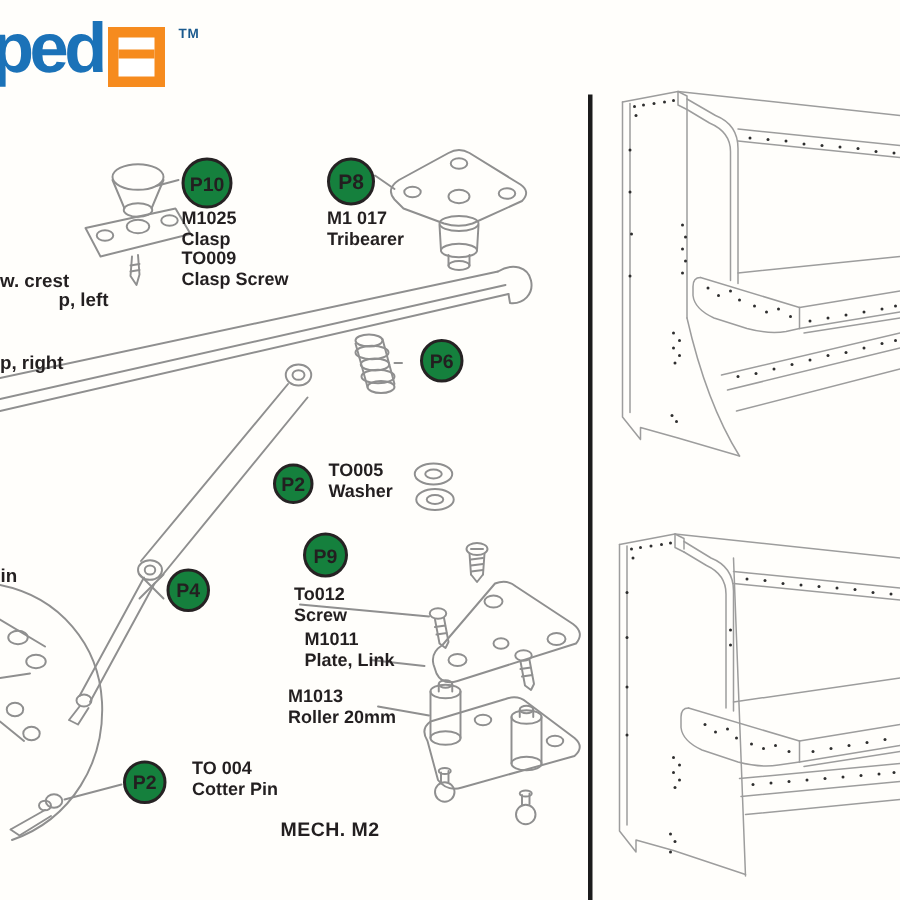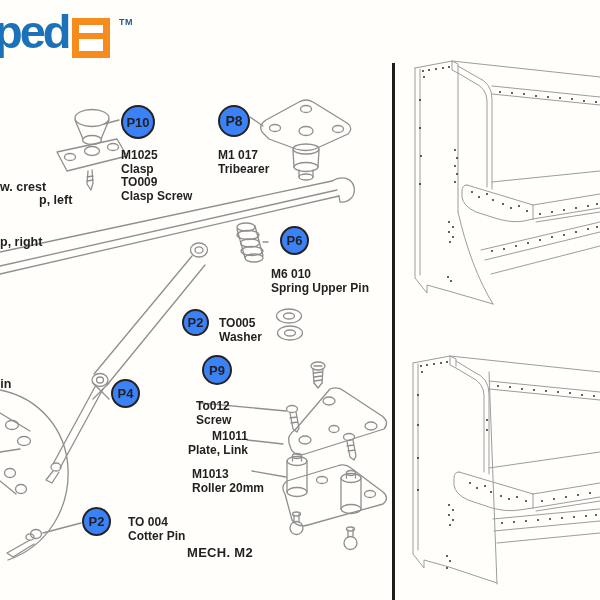--- a/index.html
+++ b/index.html
@@ -10,25 +10,25 @@
   .divider{position:absolute;left:392px;top:63px;width:2.5px;height:537px;background:#1c1c1c;z-index:2;}
   
   .logo{position:absolute;left:0;top:0;height:75px;width:200px;z-index:3;padding-left:48px;}
   .wordmark{position:absolute;left:-6px;top:4px;font-size:47px;font-weight:bold;
             letter-spacing:-3px;color:var(--logo-blue,#1b72b8);}
   .bed-icon{position:absolute;left:72px;top:18px;width:24px;height:26px;
             border:7px solid var(--logo-orange,#f68b1e);background:#fff;}
   .bed-bar{position:absolute;left:0;right:0;top:8px;height:6px;background:var(--logo-orange,#f68b1e);}
   .tm{position:absolute;left:119px;top:17px;font-size:9px;font-weight:bold;color:#1b5a8e;letter-spacing:.5px;}
   
-  .badge{position:absolute;border:2.5px solid #262223;border-radius:50%;background:#3b82f6;
+  .badge{position:absolute;border:2.5px solid #262223;border-radius:50%;background:#15803d;
          display:flex;align-items:center;justify-content:center;font-weight:bold;
          box-sizing:border-box;z-index:4;font-size:13px;}
   
-  .lbl{position:absolute;font-weight:bold;font-size:12px;line-height:13.5px;white-space:nowrap;z-index:3;margin-top:10px;}
+  .lbl{position:absolute;font-weight:bold;font-size:12px;line-height:13.5px;white-space:nowrap;z-index:3;}
   .lbl .l{display:block;}
   .edge{position:absolute;font-weight:bold;font-size:12.5px;white-space:nowrap;z-index:3;}
   .title{position:absolute;left:187px;top:545px;font-size:13px;font-weight:bold;letter-spacing:.3px;z-index:3;}
 </style>
 </head>
 <body>
 
 <div class="stage">
 
 <svg class="art" width="600" height="600" viewBox="0 0 600 600" stroke="#8f8f8f" fill="none" stroke-width="1.3" stroke-linecap="round" stroke-linejoin="round">
@@ -331,33 +331,29 @@
 <div class="lbl" style="left:121px;top:139px;">
   <span class="l">M1025</span>
   <span class="l">Clasp</span>
   <span class="l">TO009</span>
   <span class="l">Clasp Screw</span>
 </div>
 <div class="lbl" style="left:218px;top:139px;">
   <span class="l">M1 017</span>
   <span class="l">Tribearer</span>
 </div>
-<div class="lbl" style="left:271px;top:258px;">
-  <span class="l">M6 010</span>
-  <span class="l">Spring Upper Pin</span>
-</div>
 <div class="lbl" style="left:219px;top:307px;">
   <span class="l">TO005</span>
   <span class="l">Washer</span>
 </div>
 <div class="lbl" style="left:196px;top:390px;">
   <span class="l">To012</span>
   <span class="l">Screw</span>
 </div>
-<div class="lbl" style="left:188px;top:420px;text-align:right;">
+<div class="lbl" style="left:203px;top:420px;">
   <span class="l">M1011</span>
   <span class="l">Plate, Link</span>
 </div>
 <div class="lbl" style="left:192px;top:458px;">
   <span class="l">M1013</span>
   <span class="l">Roller 20mm</span>
 </div>
 <div class="lbl" style="left:128px;top:506px;">
   <span class="l">TO 004</span>
   <span class="l">Cotter Pin</span>

